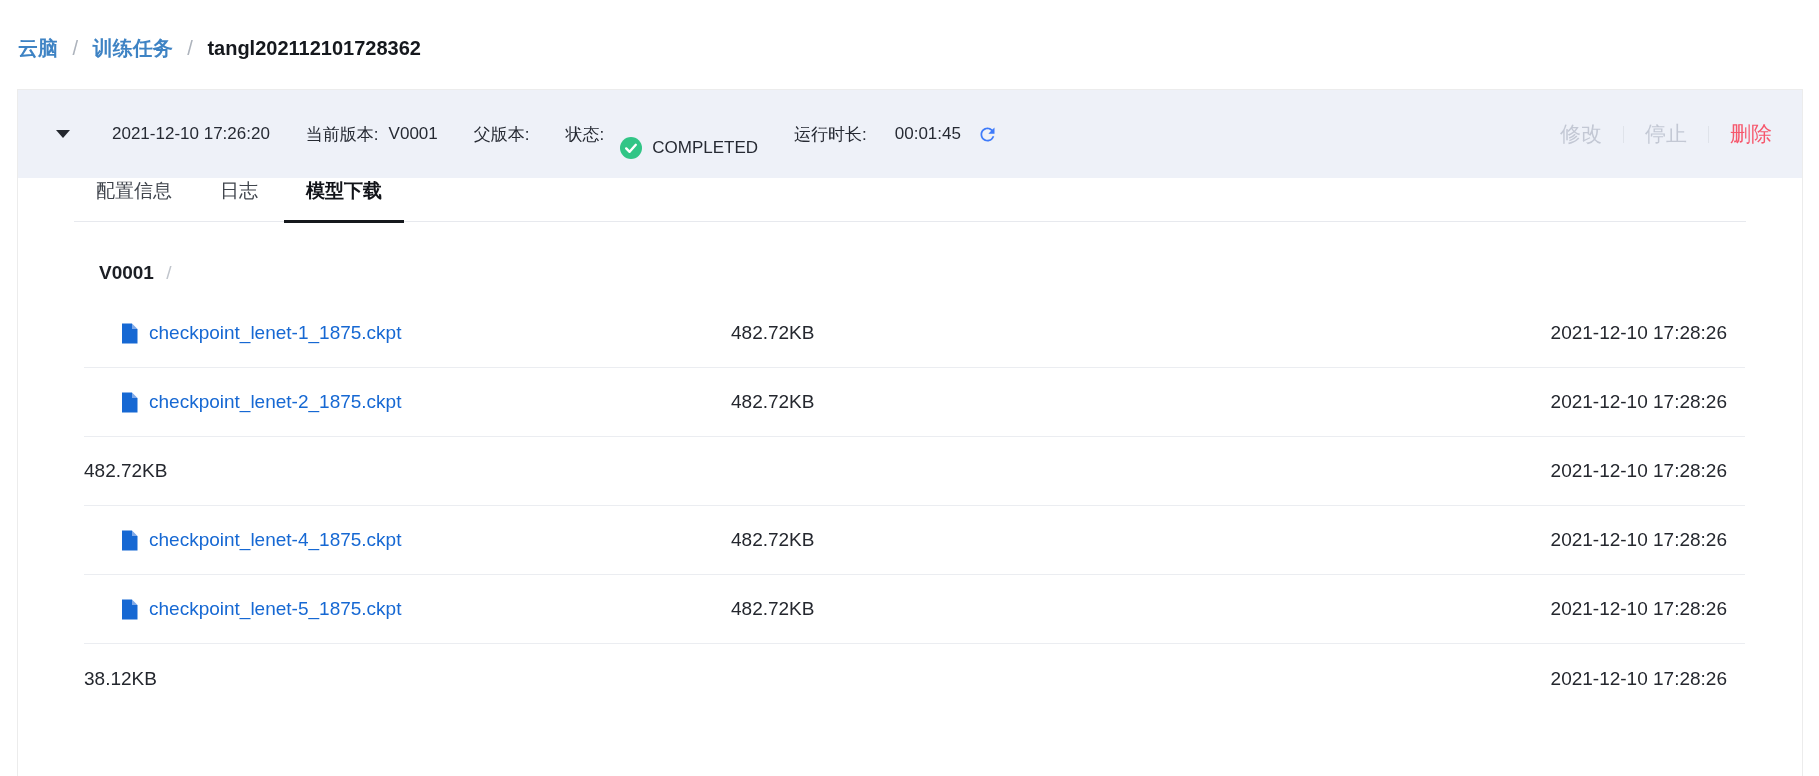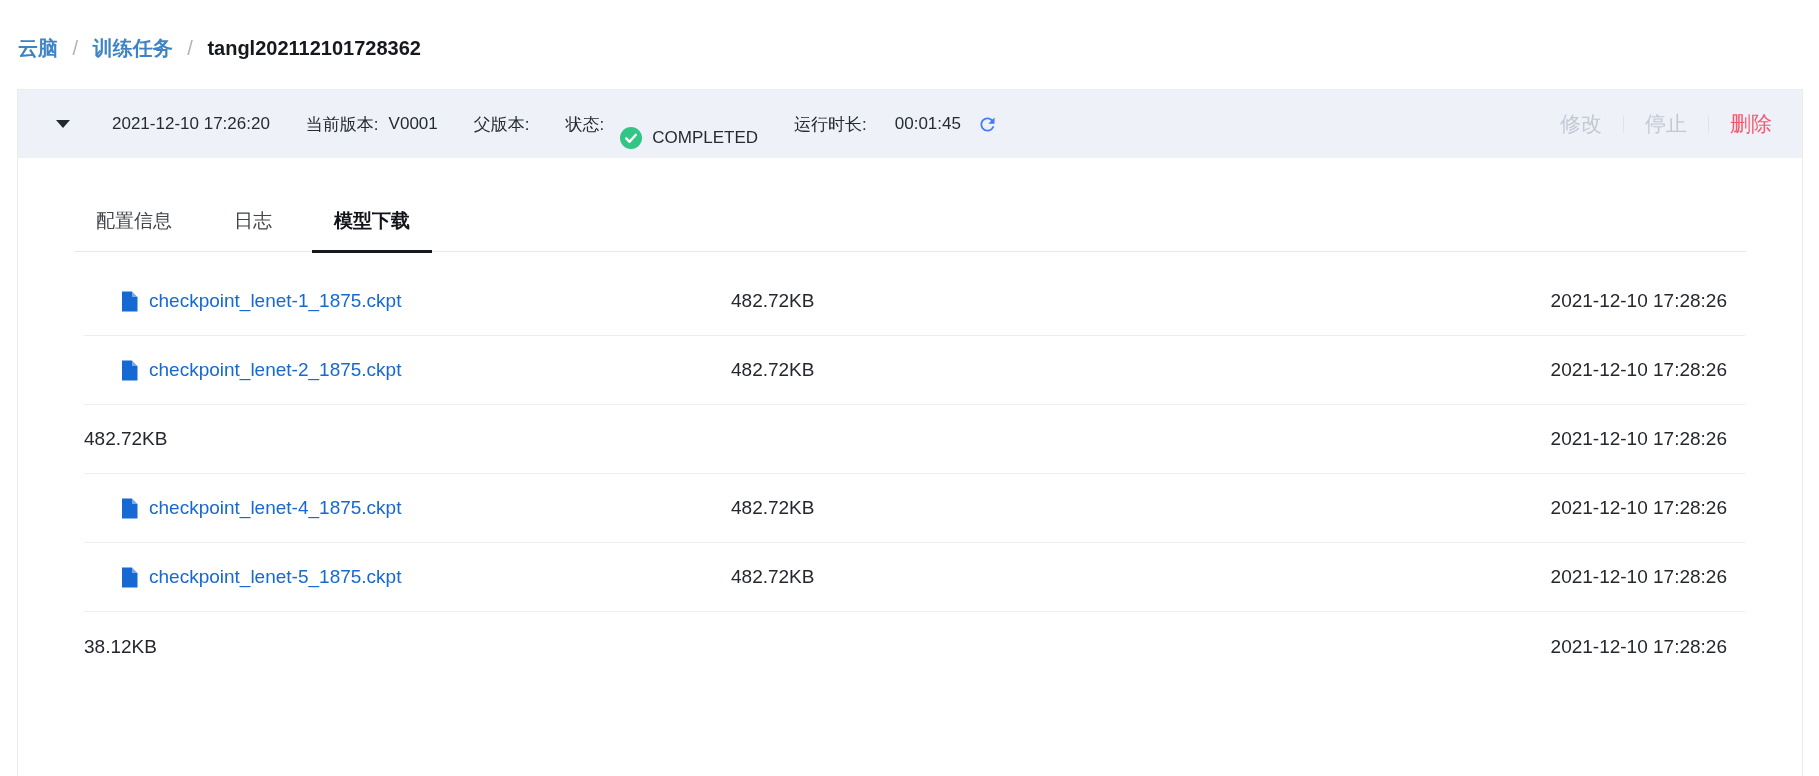--- a/index.html
+++ b/index.html
@@ -26,21 +26,21 @@
   .card {
     margin:28px 16px 0 17px;
     height:701px;
     background:#ffffff;
     border:1px solid #ececec;
     border-bottom:none;
   }
 
   
   .version-bar {
-    height:68px;
+    height:88px;
     background:#eef1f8;
     display:flex; align-items:center;
     padding:0 30px 0 38px;
     font-size:17px; color:#262a33;
     white-space:nowrap;
   }
   .caret {
     width:0; height:0;
     border-left:7px solid transparent;
     border-right:7px solid transparent;
@@ -56,24 +56,22 @@
   .refresh-btn { margin-left:16px; cursor:pointer; display:flex; align-items:center; }
   .vb-spacer { flex:1; }
   .vb-action { font-size:21px; cursor:pointer; }
   .vb-action.disabled { color:#c3c8d4; }
   .vb-action.danger { color:#f6576c; }
   .vb-divider { border-left:1px solid #dfe3ea; height:17px; margin:0 21px; }
 
   
   .tabs {
     margin:0 56px;
-    padding-top:50px;
     border-bottom:1px solid #e7e9ee;
     display:flex;
-    gap:14px;
   }
   .tab {
     font-size:19px; color:#40454d;
     padding:0 22px 17px 22px;
     margin-right:4px;
     position:relative;
     cursor:pointer;
   }
   .tab.active { font-weight:bold; color:#121419; }
   .tab.active::after {
@@ -149,20 +147,24 @@
     <span class="vb-divider"></span>
     <span class="vb-action danger">删除</span>
   </div>
 
   <div class="tabs">
     <div class="tab">配置信息</div>
     <div class="tab">日志</div>
     <div class="tab active">模型下载</div>
   </div>
 
+  <div class="path-line">
+    <span class="path-version">V0001</span>
+    <span class="path-sep">/</span>
+  </div>
 
   <div class="file-list">
 
     <div class="file-row">
       <div class="file-name">
         <span class="file-icon">
           <svg width="17" height="21" viewBox="0 0 17 21">
             <path d="M1 0.5 H11 V6 H16.5 V20.5 H1 Z" fill="#1668d3"></path>
             <path d="M11 0.5 L16.5 6 H11 Z" fill="#7fa9e8"></path>
           </svg>

